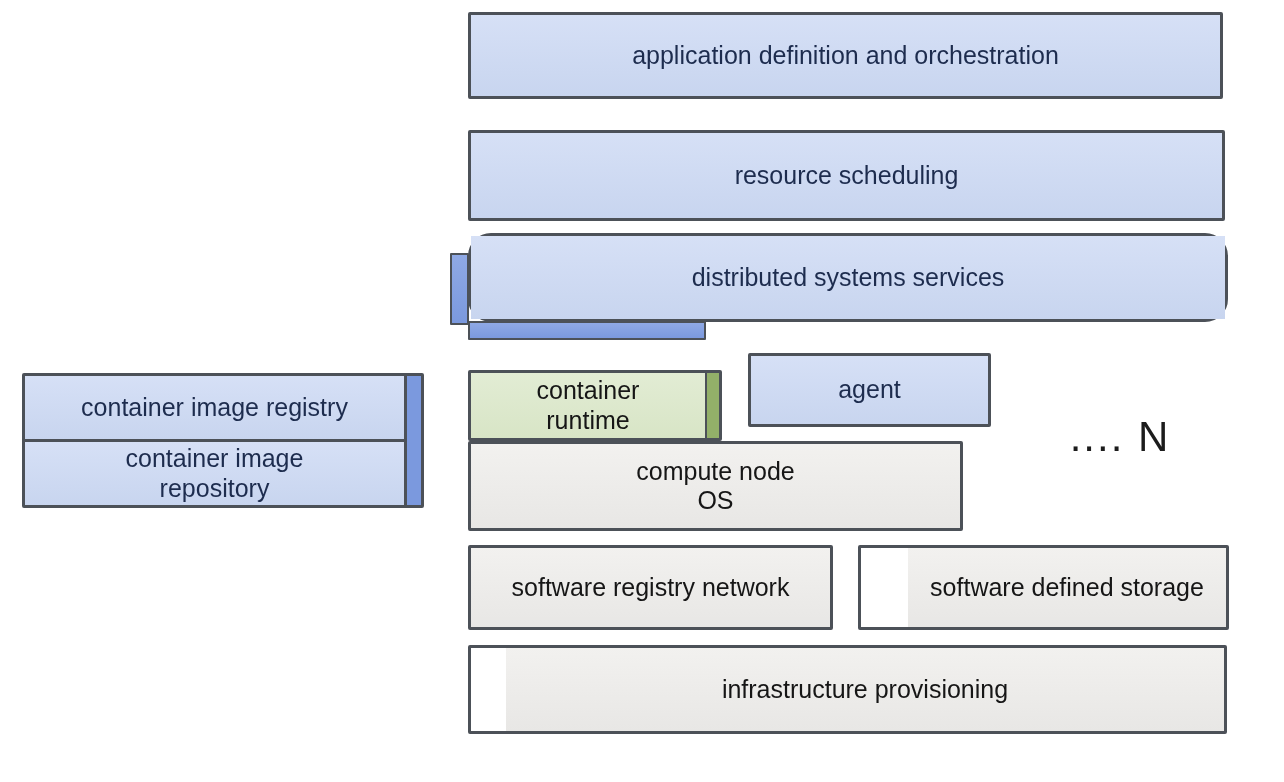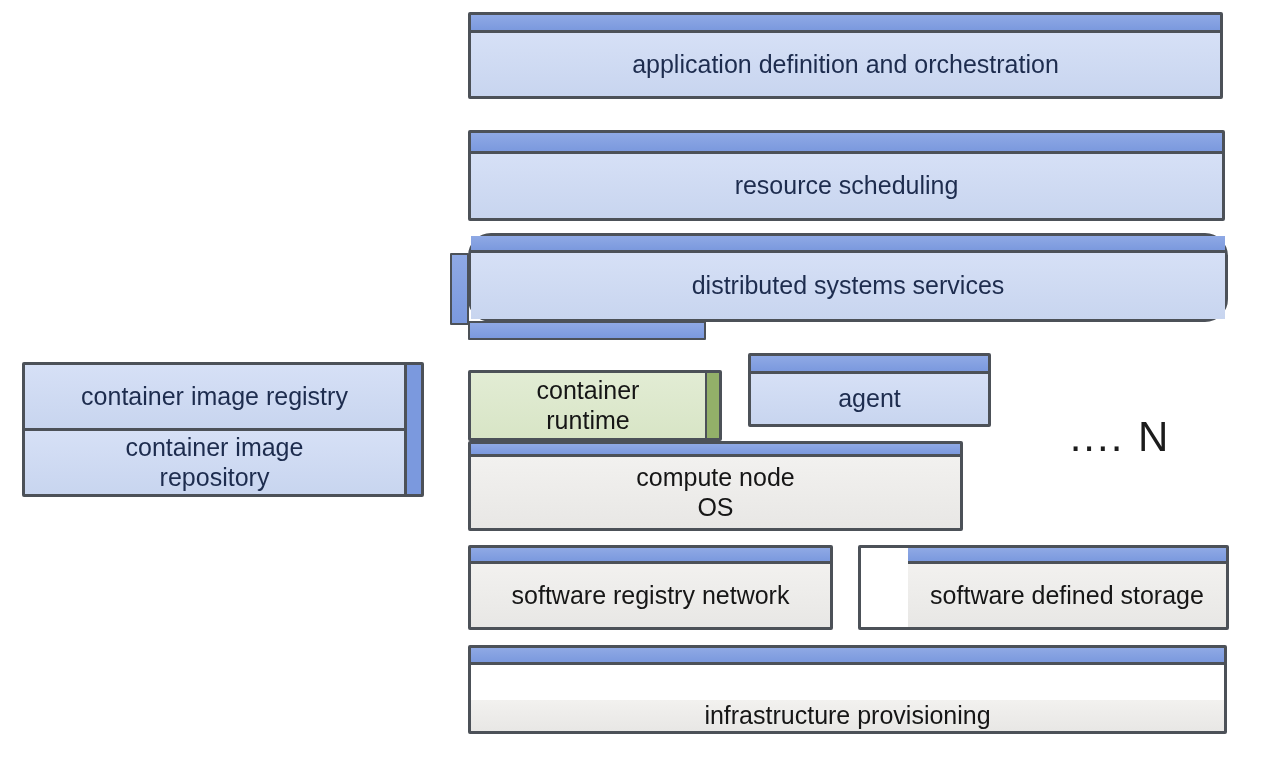--- a/index.html
+++ b/index.html
@@ -17,21 +17,21 @@
     --txt-dark:#161616;
   }
   html,body{margin:0;padding:0;background:#ffffff;}
   .canvas{
     position:relative;width:1284px;height:782px;background:#ffffff;overflow:hidden;
     font-family:"Liberation Sans", sans-serif;
   }
   .box{
     position:absolute;box-sizing:border-box;
     border:3px solid var(--border);border-radius:2px;
-    display:flex;flex-direction:column;
+    display:flex;flex-direction:row;
   }
   .hdr{
     background:linear-gradient(var(--hdr-blue-light), var(--hdr-blue));
     border-bottom:3px solid var(--border);
     flex:0 0 auto;
   }
   .body{
     flex:1 1 auto;display:flex;align-items:center;justify-content:center;
     text-align:center;font-size:25px;line-height:1.18;white-space:pre-line;
   }
@@ -82,21 +82,21 @@
 
   <div class="bar" style="left:450px;top:253px;width:19px;height:72px;z-index:1;"></div>
   <div class="box" style="left:468px;top:233px;width:760px;height:89px;z-index:2;border-radius:23px;">
     <div class="hdr" style="height:14px;"></div>
     <div class="body blue-body">
       <span>distributed systems services</span>
     </div>
   </div>
   <div class="bar" style="left:468px;top:321px;width:238px;height:19px;z-index:3;"></div>
 
-  <div class="box registry" style="left:22px;top:362px;width:402px;height:135px;">
+  <div class="box registry" style="left:22px;top:373px;width:402px;height:135px;">
     <div class="cells">
       <div class="cell cell-top">
         <span>container image registry</span>
       </div>
       <div class="cell cell-bottom">
         <span>container image
 repository</span>
       </div>
     </div>
     <div class="vstrip"></div>

